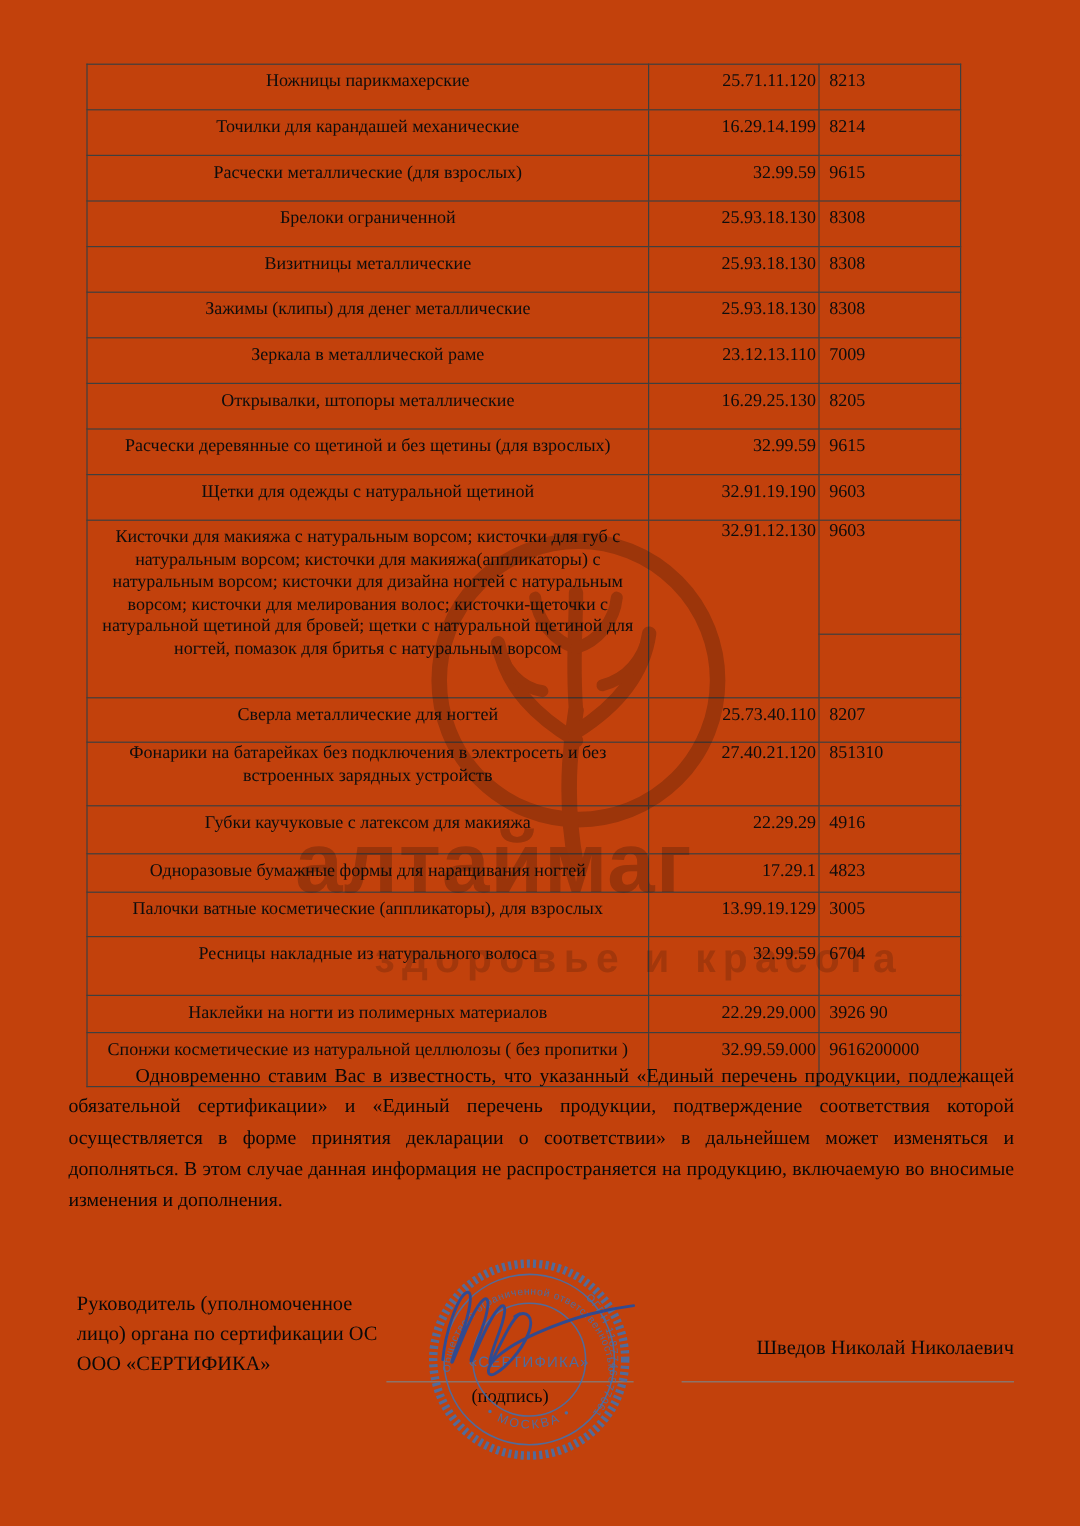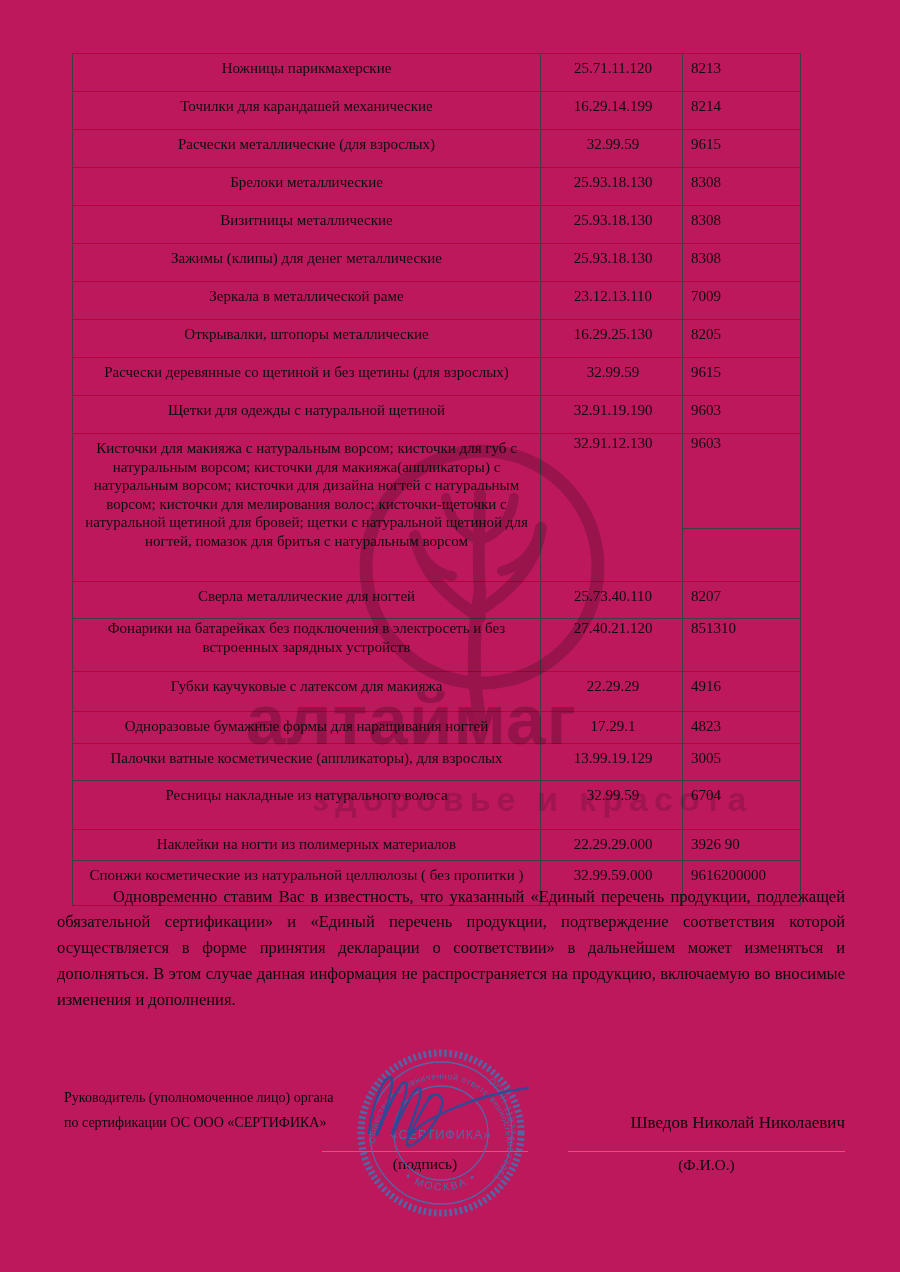--- a/index.html
+++ b/index.html
@@ -1,17 +1,17 @@
 <!DOCTYPE html>
 <html><head>
 <meta charset="utf-8">
 <style>
   html,body { margin:0; padding:0; background:#ffffff; }
   .page {
-    position:relative; width:900px; height:1272px; background:#be185d;
+    position:relative; width:900px; height:1272px; background:#c2410c;
     overflow:hidden; font-family:"Liberation Serif", serif; color:#111;
   }
 
   
   .watermark { position:absolute; inset:0; z-index:5; mix-blend-mode:multiply; pointer-events:none; opacity:.92; }
   .wm-logo { position:absolute; left:347px; top:442px; }
   .wm-brand {
     position:absolute; left:246px; top:684px; font-family:"Liberation Sans", sans-serif;
     font-weight:bold; font-size:71px; letter-spacing:1px; color:#c6c6c6; line-height:1;
   }
@@ -23,37 +23,37 @@
   
   table.products {
     position:absolute; left:72px; top:53px; width:728px; z-index:2;
     border-collapse:collapse; table-layout:fixed; background:transparent;
   }
   table.products td {
     border:1.5px solid #3f3f3f; vertical-align:top;
     font-size:15px; line-height:18.5px; color:#0d0d0d; overflow:hidden;
   }
   td.c1 { text-align:center; padding:5px 10px 3px 10px; }
-  td.c2 { text-align:center;  padding:5px 2px 3px 5px; }
+  td.c2 { text-align:right;  padding:5px 2px 3px 5px; }
   td.c3 { text-align:left;  padding:5px 2px 3px 8px;margin-left:48px; }
   td.vm { vertical-align:middle; padding-top:0; }
   tr.h38 { height:38px; } tr.h95 { height:95px; } tr.h53b { height:53px; }
   tr.h37 { height:37px; } tr.h53 { height:53px; } tr.h40 { height:40px; }
   tr.h32 { height:32px; } tr.h35 { height:49px; } tr.h31 { height:31px; }
   tr.h45 { height:45px; }
 
   
   .notice {
     position:absolute; left:57px; top:867px; width:788px; z-index:2;
     font-size:16.5px; line-height:25.8px; text-align:justify; text-indent:56px; color:#090909;
   }
 
   
   .sig-title { position:absolute; left:64px; top:1074px; width:272px; z-index:2;
-    font-size:14px; line-height:25px; color:#0a0a0a;margin-top:11px; }
+    font-size:17px; line-height:25px; color:#0a0a0a; }
   .sig-line { position:absolute; top:1151px; border-top:1.5px solid #808080; z-index:1; }
   .sig-line.left  { left:322px; width:206px; }
   .sig-line.right { left:568px; width:277px; }
   .sig-cap { position:absolute; text-align:center; font-size:15.5px; color:#0a0a0a; z-index:2; }
   .sig-cap.left  { left:322px; top:1155px; width:206px; }
   .sig-cap.right { left:568px; top:1156px; width:277px; }
   .fio-name { position:absolute; left:568px; top:1113px; width:277px; text-align:right;
     font-size:17px; color:#0a0a0a; z-index:2; }
   .stamp { position:absolute; left:341px; top:1033px; z-index:4; }
 </style>
@@ -78,21 +78,21 @@
         <td class="c1">Точилки для карандашей механические</td>
         <td class="c2">16.29.14.199</td>
         <td class="c3">8214</td>
       </tr>
       <tr class="h38">
         <td class="c1">Расчески металлические (для взрослых)</td>
         <td class="c2">32.99.59</td>
         <td class="c3">9615</td>
       </tr>
       <tr class="h38">
-        <td class="c1">Брелоки металлические</td>
+        <td class="c1">Брелоки ограниченной</td>
         <td class="c2">25.93.18.130</td>
         <td class="c3">8308</td>
       </tr>
       <tr class="h38">
         <td class="c1">Визитницы металлические</td>
         <td class="c2">25.93.18.130</td>
         <td class="c3">8308</td>
       </tr>
       <tr class="h38">
         <td class="c1">Зажимы (клипы) для денег металлические</td>
@@ -173,21 +173,20 @@
 
   <p class="notice">Одновременно ставим Вас в известность, что указанный «Единый перечень продукции, подлежащей обязательной сертификации» и «Единый перечень продукции, подтверждение соответствия которой осуществляется в форме принятия декларации о соответствии» в дальнейшем может изменяться и дополняться. В этом случае данная информация не распространяется на продукцию, включаемую во вносимые изменения и дополнения.</p>
 
   <div class="sig-title">Руководитель (уполномоченное лицо) органа по сертификации ОС ООО «СЕРТИФИКА»</div>
 
   <div class="sig-line left"></div>
   <div class="sig-cap left">(подпись)</div>
 
   <div class="fio-name">Шведов Николай Николаевич</div>
   <div class="sig-line right"></div>
-  <div class="sig-cap right">(Ф.И.О.)</div>
 
   <svg class="stamp" width="200" height="200" viewBox="0 0 200 200">
     <g stroke="#4371ae" fill="none" opacity="0.88">
       <circle cx="100" cy="100" r="80" stroke-width="7" stroke-dasharray="2.6 2.6"></circle>
       <circle cx="100" cy="100" r="71" stroke-width="1.3"></circle>
       <circle cx="100" cy="100" r="47" stroke-width="1.3"></circle>
     </g>
     <defs>
       <path id="arcTop" d="M 36,128 A 66,66 0 1 1 164,128"></path>
       <path id="arcRight" d="M 143,45 A 73,73 0 0 1 149,149"></path>

